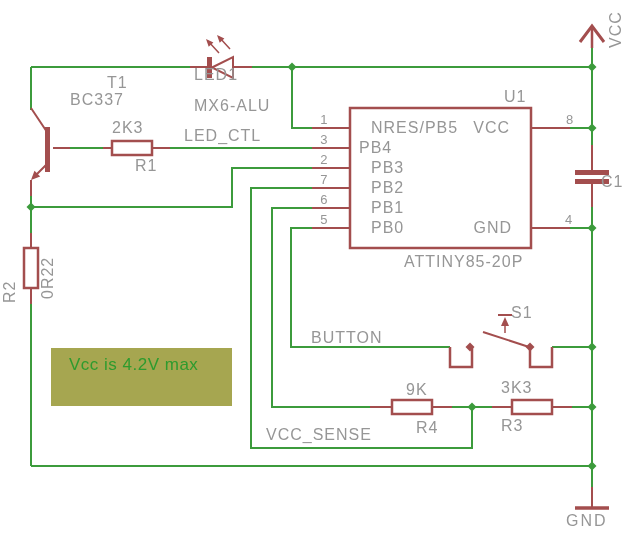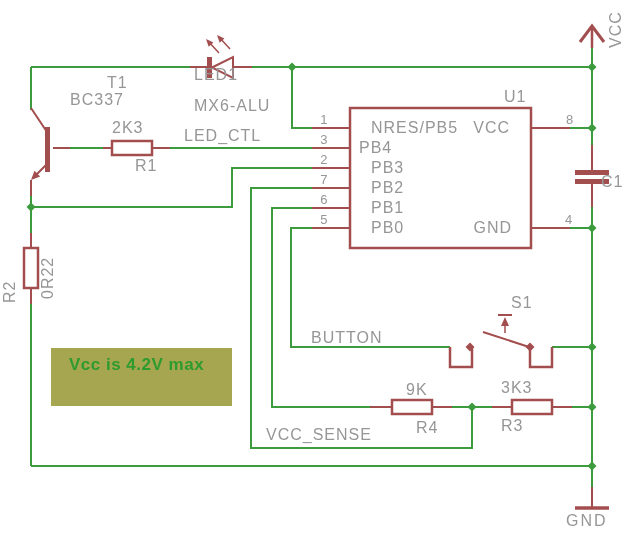--- a/index.html
+++ b/index.html
@@ -15,21 +15,21 @@
   .pb{stroke:var(--component);stroke-width:2.5;fill:none;}
   .pf{fill:var(--component);}
   .lbl{position:absolute;color:var(--text);font-size:16px;line-height:17px;
        letter-spacing:1px;white-space:nowrap;}
   .num{font-size:13px;letter-spacing:.5px;}
   .ra{text-align:right;}
   .rot{transform:rotate(-90deg);transform-origin:0 0;}
   .note{position:absolute;left:51px;top:348px;width:181px;height:58px;
         background:var(--note-bg);color:var(--note-fg);font-size:17px;
         line-height:20px;padding:7px 0 8px 18px;box-sizing:border-box;
-        letter-spacing:.5px;font-weight:bold;}
+        letter-spacing:.5px;}
 </style>
 </head>
 <body>
 
 <div class="stage">
 
   <svg width="635" height="534" viewBox="0 0 635 534">
 
     <g>
       <path class="w" d="
@@ -121,20 +121,21 @@
   <div class="lbl" style="left:70px;top:91px">BC337</div>
   <div class="lbl" style="left:194px;top:66px">LED1</div>
   <div class="lbl" style="left:194px;top:97px">MX6-ALU</div>
   <div class="lbl" style="left:112px;top:119px">2K3</div>
   <div class="lbl" style="left:135px;top:157px">R1</div>
   <div class="lbl" style="left:184px;top:127px">LED_CTL</div>
   <div class="lbl rot" style="left:1px;top:303px">R2</div>
   <div class="lbl rot" style="left:39px;top:299px">0R22</div>
 
   <div class="lbl" style="left:504px;top:88px">U1</div>
+  <div class="lbl" style="left:404px;top:253px">ATTINY85-20P</div>
 
   <div class="lbl" style="left:371px;top:119px">NRES/PB5</div>
   <div class="lbl" style="left:359px;top:139px">PB4</div>
   <div class="lbl" style="left:371px;top:159px">PB3</div>
   <div class="lbl" style="left:371px;top:179px">PB2</div>
   <div class="lbl" style="left:371px;top:199px">PB1</div>
   <div class="lbl" style="left:371px;top:219px">PB0</div>
 
   <div class="lbl ra" style="left:440px;top:119px;width:70px">VCC</div>
   <div class="lbl ra" style="left:440px;top:219px;width:72px">GND</div>
@@ -142,21 +143,21 @@
   <div class="lbl num ra" style="left:303px;top:111px;width:25px">1</div>
   <div class="lbl num ra" style="left:303px;top:131px;width:25px">3</div>
   <div class="lbl num ra" style="left:303px;top:151px;width:25px">2</div>
   <div class="lbl num ra" style="left:303px;top:171px;width:25px">7</div>
   <div class="lbl num ra" style="left:303px;top:191px;width:25px">6</div>
   <div class="lbl num ra" style="left:303px;top:211px;width:25px">5</div>
   <div class="lbl num" style="left:566px;top:111px">8</div>
   <div class="lbl num" style="left:565px;top:211px">4</div>
 
   <div class="lbl" style="left:601px;top:173px">C1</div>
-  <div class="lbl" style="left:511px;top:294px">S1</div>
+  <div class="lbl" style="left:511px;top:304px">S1</div>
 
   <div class="lbl" style="left:311px;top:329px">BUTTON</div>
   <div class="lbl" style="left:266px;top:426px">VCC_SENSE</div>
 
   <div class="lbl" style="left:406px;top:381px">9K</div>
   <div class="lbl" style="left:416px;top:419px">R4</div>
   <div class="lbl" style="left:501px;top:379px">3K3</div>
   <div class="lbl" style="left:501px;top:417px">R3</div>
 
   <div class="lbl rot" style="left:607px;top:48px">VCC</div>

